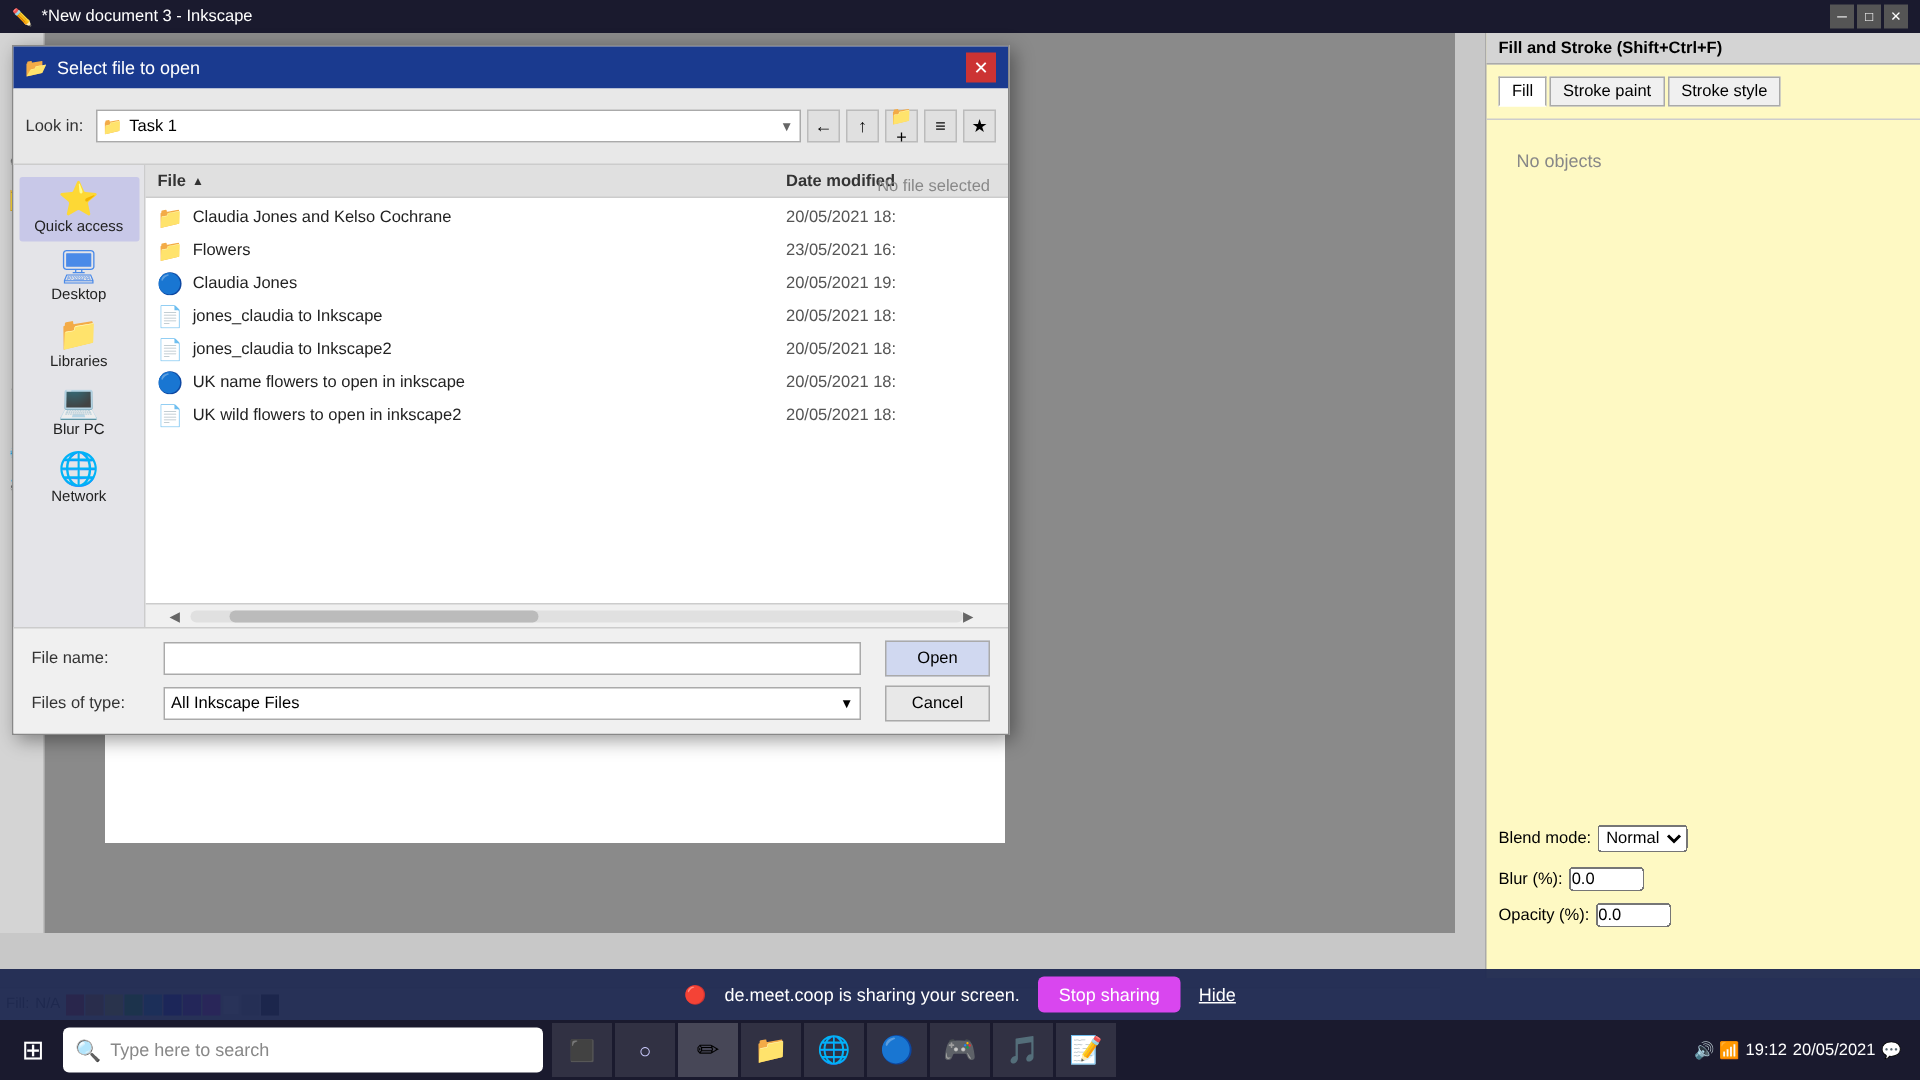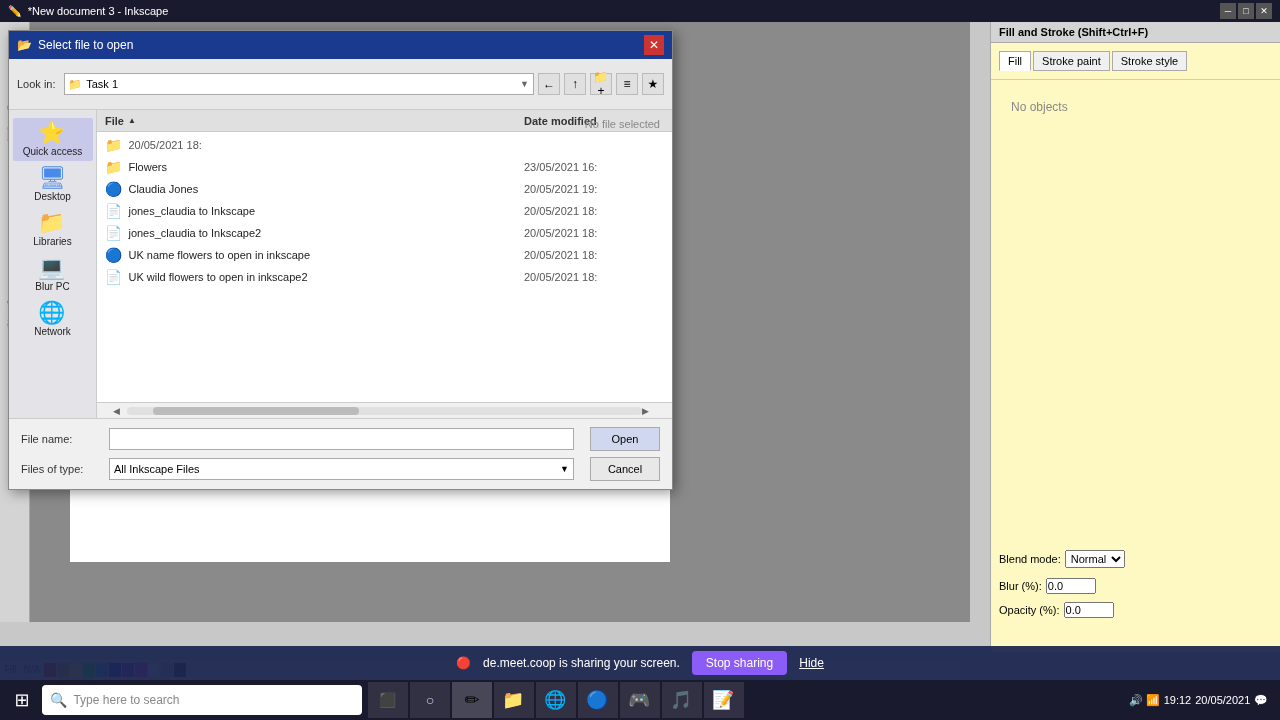--- a/index.html
+++ b/index.html
@@ -241,21 +241,21 @@
       background: rgba(30,40,80,0.95);
       display: flex;
       align-items: center;
       justify-content: center;
       gap: 12px;
       color: white;
       font-size: 12px;
       z-index: 500;
     }
     .stop-sharing-btn {
-      background: #8b5cf6;
+      background: #d946ef;
       color: white;
       border: none;
       padding: 5px 14px;
       border-radius: 4px;
       cursor: pointer;
       font-size: 12px;
     }
     .hide-btn {
       background: transparent;
       color: white;
@@ -666,20 +666,21 @@
             <div class="col-name">
               <span>File</span>
               <span style="font-size:8px;">▲</span>
             </div>
             <div class="col-date">Date modified</div>
           </div>
 
           <div class="file-list">
             <div class="file-item">
               <span class="file-icon" style="color:#ffd700;">📁</span>
+              <span class="file-name">Claudia Jones and Kelso Cochrane</span>
               <span class="file-date">20/05/2021 18:</span>
             </div>
             <div class="file-item">
               <span class="file-icon" style="color:#ffd700;">📁</span>
               <span class="file-name">Flowers</span>
               <span class="file-date">23/05/2021 16:</span>
             </div>
             <div class="file-item">
               <span class="file-icon" style="color:#2266cc;">🔵</span>
               <span class="file-name">Claudia Jones</span>

